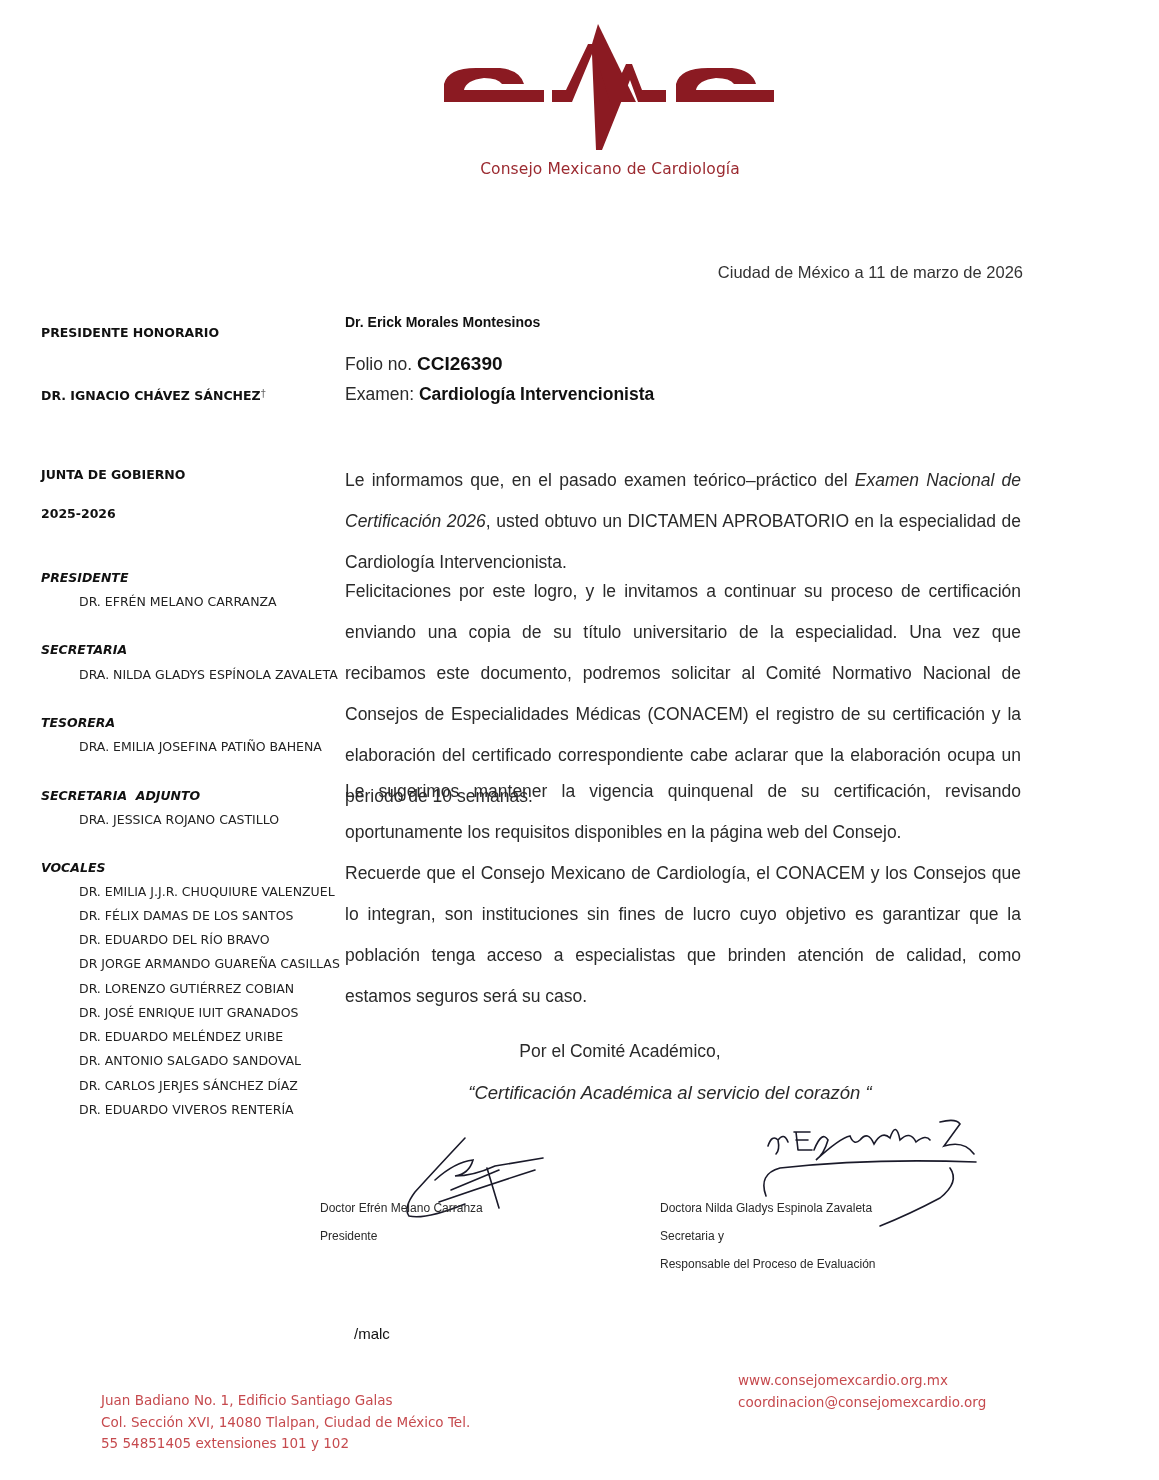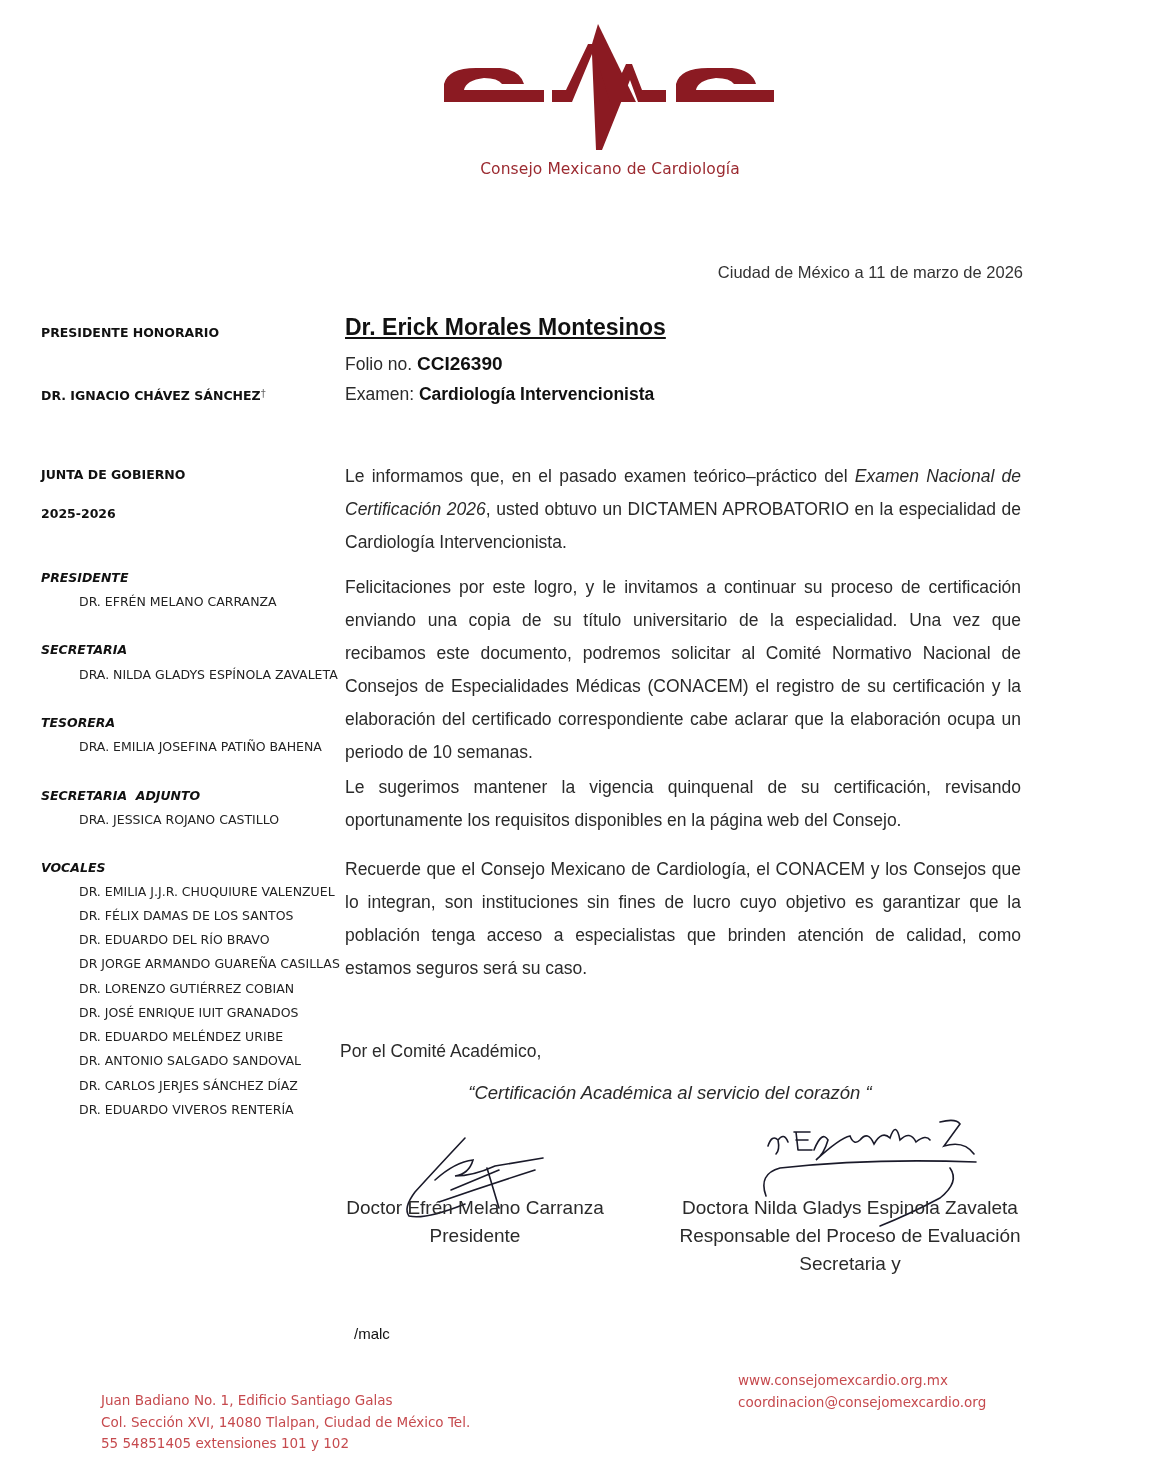--- a/index.html
+++ b/index.html
@@ -14,28 +14,28 @@
   
   .side { left: 41px; font-family: "DejaVu Sans", sans-serif; color: #111; }
   .side-head { font-size: 12.5px; font-weight: bold; }
   .side-role { font-size: 12.5px; font-weight: bold; font-style: italic; }
   .side-name { font-size: 12.5px; color: #222; margin-left: 38px; }
   .dagger { font-size: 10px; font-weight: normal; color: #666; vertical-align: 3px; }
 
   
   .main { left: 345px; width: 676px; font-family: "Liberation Sans", sans-serif; font-size: 17.5px; color: #2a2a2a; }
   .date { right: 136px; top: 263px; font-size: 16.5px; color: #333; }
-  .recipient { left: 345px; top: 314px; font-size: 23px; font-weight: bold; color: #111; text-decoration: underline; }
+  .recipient { left: 345px; top: 314px; font-size: 14px; font-weight: bold; color: #111; }
   .folio { left: 345px; top: 353px; font-size: 17.5px; color: #2a2a2a; }
   .folio b { font-size: 19px; color: #111; margin-top: 24px; }
   .examen { left: 345px; top: 384px; font-size: 17.5px; color: #2a2a2a; }
   .examen b { color: #111; }
-  .para { text-align: justify; line-height: 33px; }
+  .para { text-align: justify; line-height: 41px; }
   .para i { font-style: italic; }
-  .sig-block { text-align: center; font-size: 19px; color: #2a2a2a; line-height: 28px; }
+  .sig-block { text-align: left; font-size: 12px; color: #2a2a2a; line-height: 28px; }
 
   .malc { left: 354px; top: 1325px; font-size: 15px; color: #111; }
 
   .footer-left { left: 101px; top: 1370px; font-family: "DejaVu Sans", sans-serif; font-size: 13.5px; line-height: 21.5px; color: #c64a4e; margin-top: 20px; }
   .footer-right { left: 738px; top: 1370px; font-family: "DejaVu Sans", sans-serif; font-size: 13.5px; line-height: 21.5px; color: #c64a4e; }
 </style>
 </head>
 <body>
 
 <div id="logo" class="abs">
@@ -91,21 +91,21 @@
   <span>Examen:</span>
   <b>Cardiología Intervencionista</b>
 </div>
 
 <div class="abs main para" style="top:460px"><span>Le informamos que, en el pasado examen teórico–práctico del </span><i>Examen Nacional de Certificación 2026</i><span>, usted obtuvo un DICTAMEN APROBATORIO en la especialidad de Cardiología Intervencionista.</span></div>
 
 <div class="abs main para" style="top:571px">Felicitaciones por este logro, y le invitamos a continuar su proceso de certificación enviando una copia de su título universitario de la especialidad. Una vez que recibamos este documento, podremos solicitar al Comité Normativo Nacional de Consejos de Especialidades Médicas (CONACEM) el registro de su certificación y la elaboración del certificado correspondiente cabe aclarar que la elaboración ocupa un periodo de 10 semanas.</div>
 <div class="abs main para" style="top:771px">Le sugerimos mantener la vigencia quinquenal de su certificación, revisando oportunamente los requisitos disponibles en la página web del Consejo.</div>
 <div class="abs main para" style="top:853px">Recuerde que el Consejo Mexicano de Cardiología, el CONACEM y los Consejos que lo integran, son instituciones sin fines de lucro cuyo objetivo es garantizar que la población tenga acceso a especialistas que brinden atención de calidad, como estamos seguros será su caso.</div>
 
-<div class="abs main" style="top:1041px; text-align:left; left:340px; width:560px;">Por el Comité Académico,</div>
+<div class="abs main" style="top:1041px; text-align:center; left:340px; width:560px;">Por el Comité Académico,</div>
 <div class="abs main" style="top:1082px; text-align:center; left:320px; width:700px; font-style:italic; font-size:18.5px;">“Certificación Académica al servicio del corazón “</div>
 
 <svg class="abs" style="left:395px; top:1130px" width="160" height="95" viewBox="0 0 160 95">
   <g fill="none" stroke="#1a1a2a" stroke-width="1.6" stroke-linecap="round">
     <path d="M70 8 Q40 40 20 62 Q8 78 14 86 Q30 90 70 74"></path>
     <path d="M40 50 Q60 32 78 30 Q74 44 60 46 Q78 46 100 36 L148 28"></path>
     <path d="M56 60 Q80 50 104 40 M92 38 L104 78"></path>
     <path d="M44 72 Q90 56 140 40"></path>
   </g>
 </svg>
@@ -119,22 +119,22 @@
     <path d="M200 58 Q210 72 190 88 Q160 104 130 116"></path>
   </g>
 </svg>
 
 <div class="abs sig-block" style="left:320px; width:310px; top:1194px;">
   <div>Doctor Efrén Melano Carranza</div>
   <div>Presidente</div>
 </div>
 <div class="abs sig-block" style="left:660px; width:380px; top:1194px;">
   <div>Doctora Nilda Gladys Espinola Zavaleta</div>
+  <div>Secretaria y</div>
   <div>Responsable del Proceso de Evaluación</div>
-  <div>Secretaria y</div>
 </div>
 
 <div class="abs malc">/malc</div>
 
 <div class="abs footer-left">
   <div>Juan Badiano No. 1, Edificio Santiago Galas</div>
   <div>Col. Sección XVI, 14080 Tlalpan, Ciudad de México Tel.</div>
   <div>55 54851405 extensiones 101 y 102</div>
 </div>
 <div class="abs footer-right">

